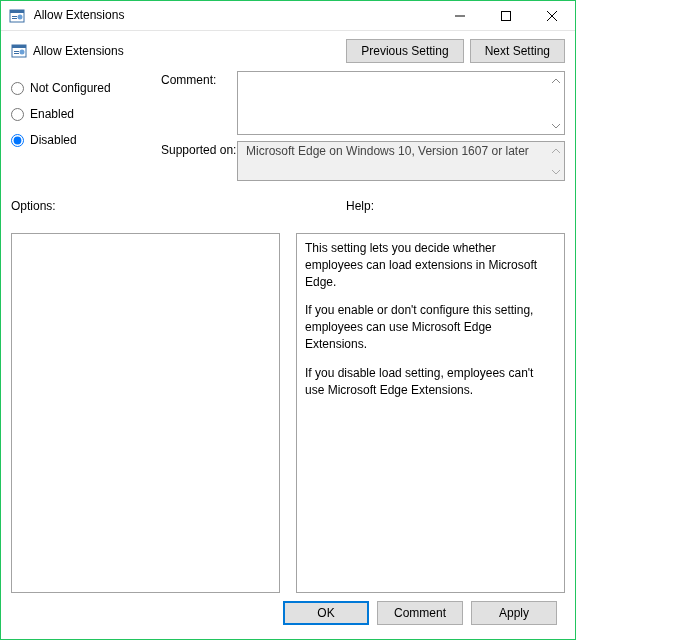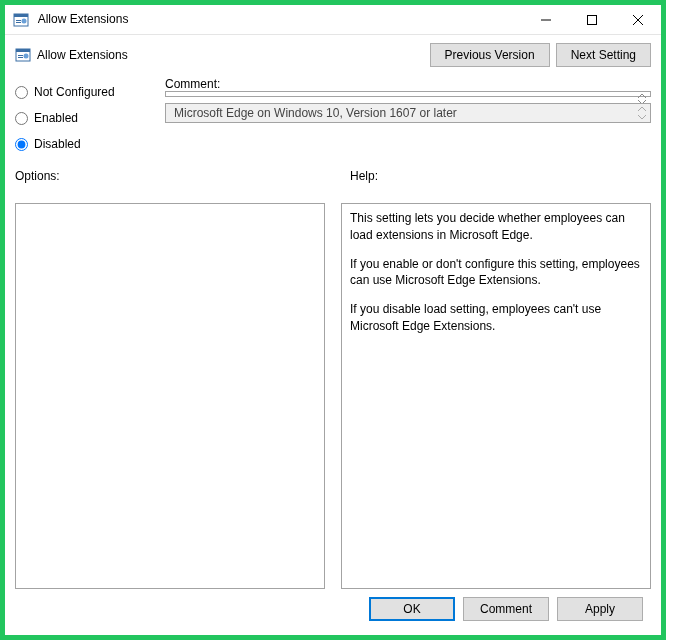--- a/index.html
+++ b/index.html
@@ -1,19 +1,19 @@
 <!DOCTYPE html>
 <html><head>
 <meta charset="utf-8">
 <style>
   * { box-sizing: border-box; font-family: "Segoe UI", Tahoma, sans-serif; font-size: 12px; }
   html, body { margin: 0; padding: 0; }
   .window {
-    width: 666px; height: 640px;
-    border: 5px solid #22c55e;
+    width: 576px; height: 640px;
+    border: 1px solid #22c55e;
     background: #ffffff;
     display: flex; flex-direction: column;
     position: relative;
   }
   .titlebar {
     height: 30px;
     display: flex; align-items: center;
     padding: 0 0 0 8px;
     background: #ffffff;
     border-bottom: 1px solid #e5e5e5;
@@ -65,21 +65,20 @@
     height: 26px;
   }
   .radio-item input { margin: 0 6px 0 0; }
   .fields-col {
     flex: 1;
     display: flex; flex-direction: column;
   }
   .field-row {
     display: flex;
     margin-bottom: 6px;
-    flex-direction: column;
   }
   .field-label { width: 76px; padding-top: 2px; }
   .textarea-wrap {
     flex: 1;
     border: 1px solid #a3a3a3;
     position: relative;
     background: #fff;
   }
   .textarea-wrap.readonly { background: #f0f0f0; }
   .textarea-wrap .scroll-track {
@@ -177,21 +176,21 @@
     <div class="label">
       <svg width="16" height="16">
         <rect x="1" y="2" width="14" height="12" fill="#fff" stroke="#3a6ea5"></rect>
         <rect x="1" y="2" width="14" height="3" fill="#3a6ea5"></rect>
         <rect x="3" y="8" width="5" height="1" fill="#3a6ea5"></rect>
         <rect x="3" y="10" width="5" height="1" fill="#3a6ea5"></rect>
         <circle cx="11" cy="9" r="2.5" fill="#6aa0d8"></circle>
       </svg>
       <span>Allow Extensions</span>
     </div>
-    <div class="header-btn">Previous Version</div>
+    <div class="header-btn">Previous Setting</div>
     <div class="header-btn">Next Setting</div>
   </div>
 
   <div class="body">
 
     <div class="top-row">
       <div class="radio-col">
         <label class="radio-item">
           <input type="radio" name="state" style="">
           <span>Not Configured</span>
@@ -219,20 +218,21 @@
               </div>
               <div class="scroll-arrow">
                 <svg width="8" height="5">
                     <polyline points="0,1 4,5 8,1" fill="none" stroke="#888"></polyline>
                   </svg>
               </div>
             </div>
           </div>
         </div>
         <div class="field-row">
+          <div class="field-label">Supported on:</div>
           <div class="textarea-wrap readonly" style="height:40px;">
             <div class="ta-content">Microsoft Edge on Windows 10, Version 1607 or later</div>
             <div class="scroll-track">
               <div class="scroll-arrow">
                 <svg width="8" height="5">
                     <polyline points="0,4 4,0 8,4" fill="none" stroke="#aaa"></polyline>
                   </svg>
               </div>
               <div class="scroll-arrow">
                 <svg width="8" height="5">

